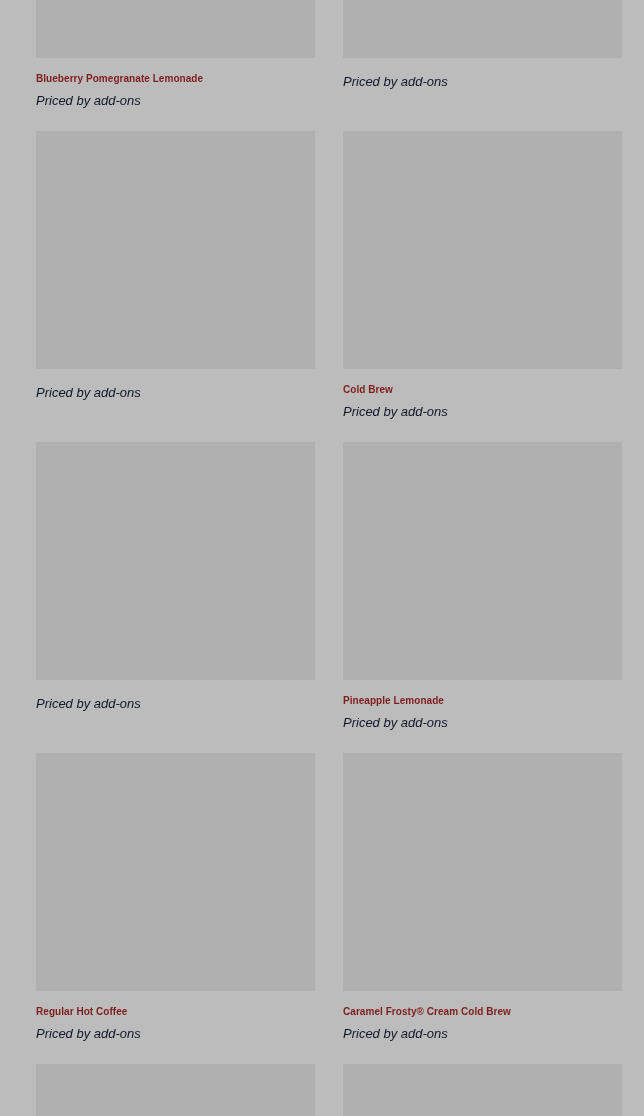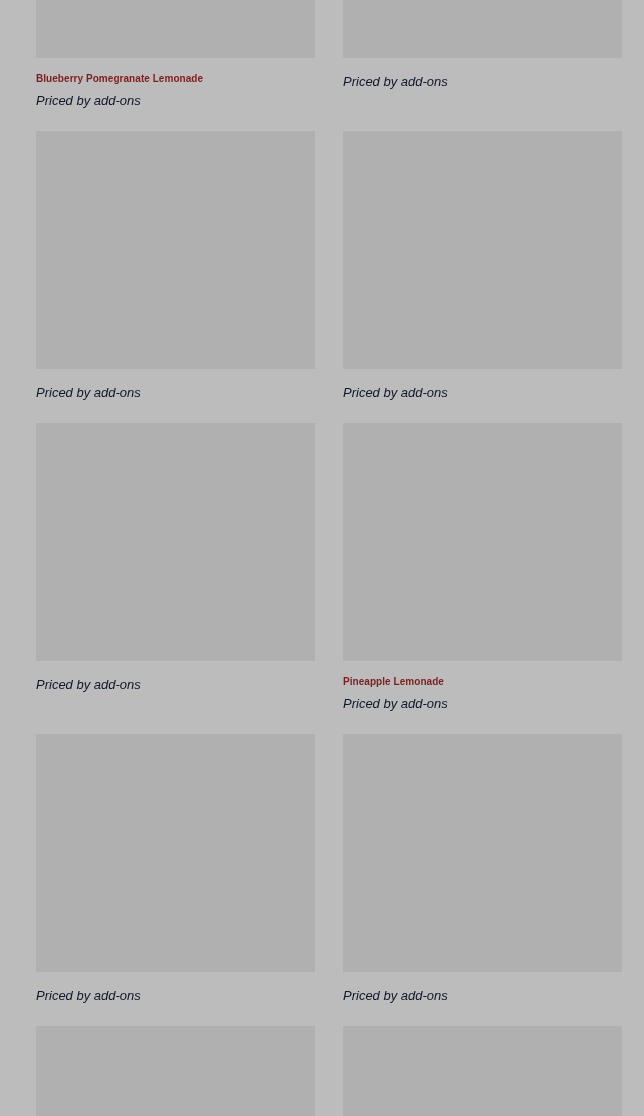--- a/index.html
+++ b/index.html
@@ -94,45 +94,48 @@
       </div>
       <div class="product-card">
         <div class="product-thumb"></div>
         <div class="product-info">
           <div class="product-price-note">Priced by add-ons</div>
         </div>
       </div>
       <div class="product-card">
         <div class="product-thumb"></div>
         <div class="product-info">
+          <div class="product-title">Cold Brew</div>
           <div class="product-price-note">Priced by add-ons</div>
         </div>
       </div>
       <div class="product-card">
         <div class="product-thumb"></div>
         <div class="product-info">
           <div class="product-price-note">Priced by add-ons</div>
         </div>
       </div>
       <div class="product-card">
         <div class="product-thumb"></div>
         <div class="product-info">
           <div class="product-title">Pineapple Lemonade</div>
           <div class="product-price-note">Priced by add-ons</div>
         </div>
       </div>
       <div class="product-card">
         <div class="product-thumb"></div>
         <div class="product-info">
+          <div class="product-title">Regular Hot Coffee</div>
           <div class="product-price-note">Priced by add-ons</div>
         </div>
       </div>
       <div class="product-card">
         <div class="product-thumb"></div>
         <div class="product-info">
+          <div class="product-title">Caramel Frosty® Cream Cold Brew</div>
           <div class="product-price-note">Priced by add-ons</div>
         </div>
       </div>
       <div class="product-card">
         <div class="product-thumb"></div>
       </div>
       <div class="product-card">
         <div class="product-thumb"></div>
       </div>
     </div>

